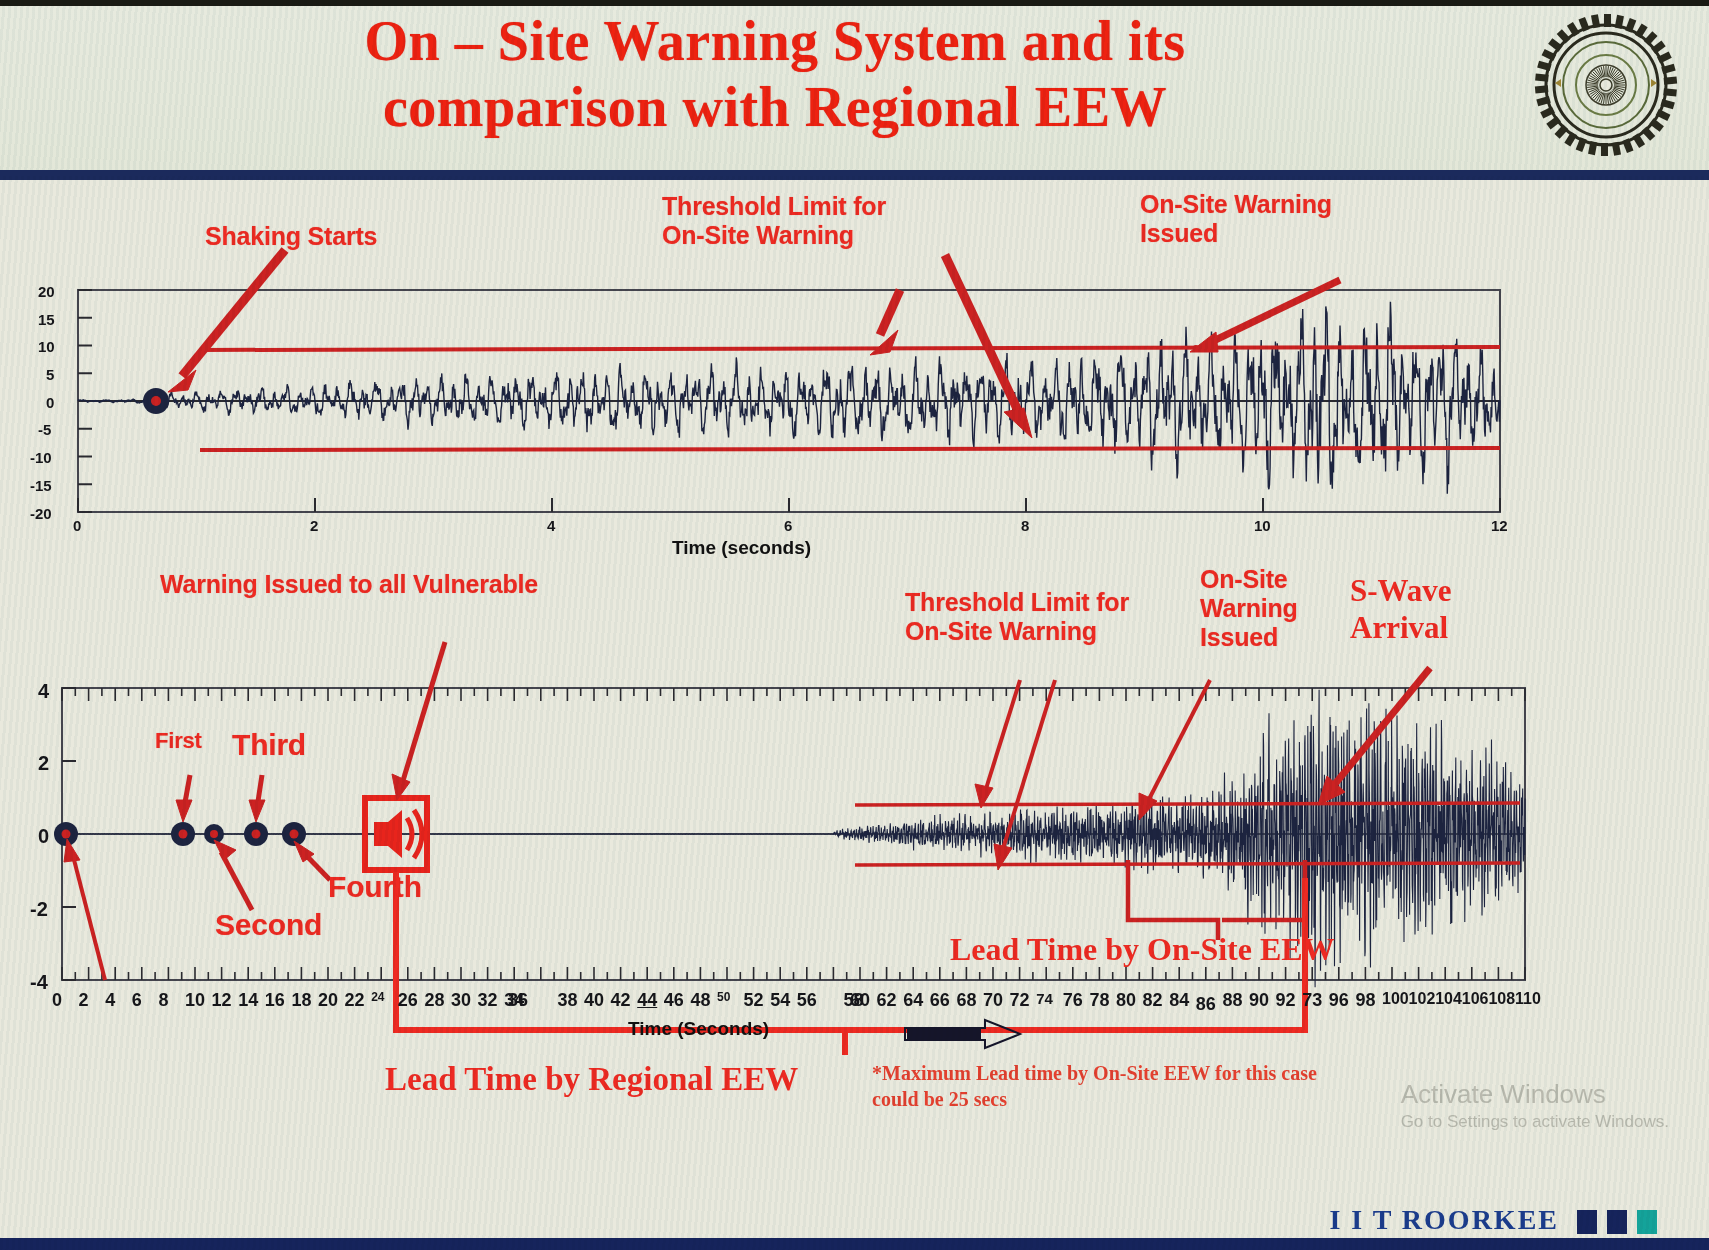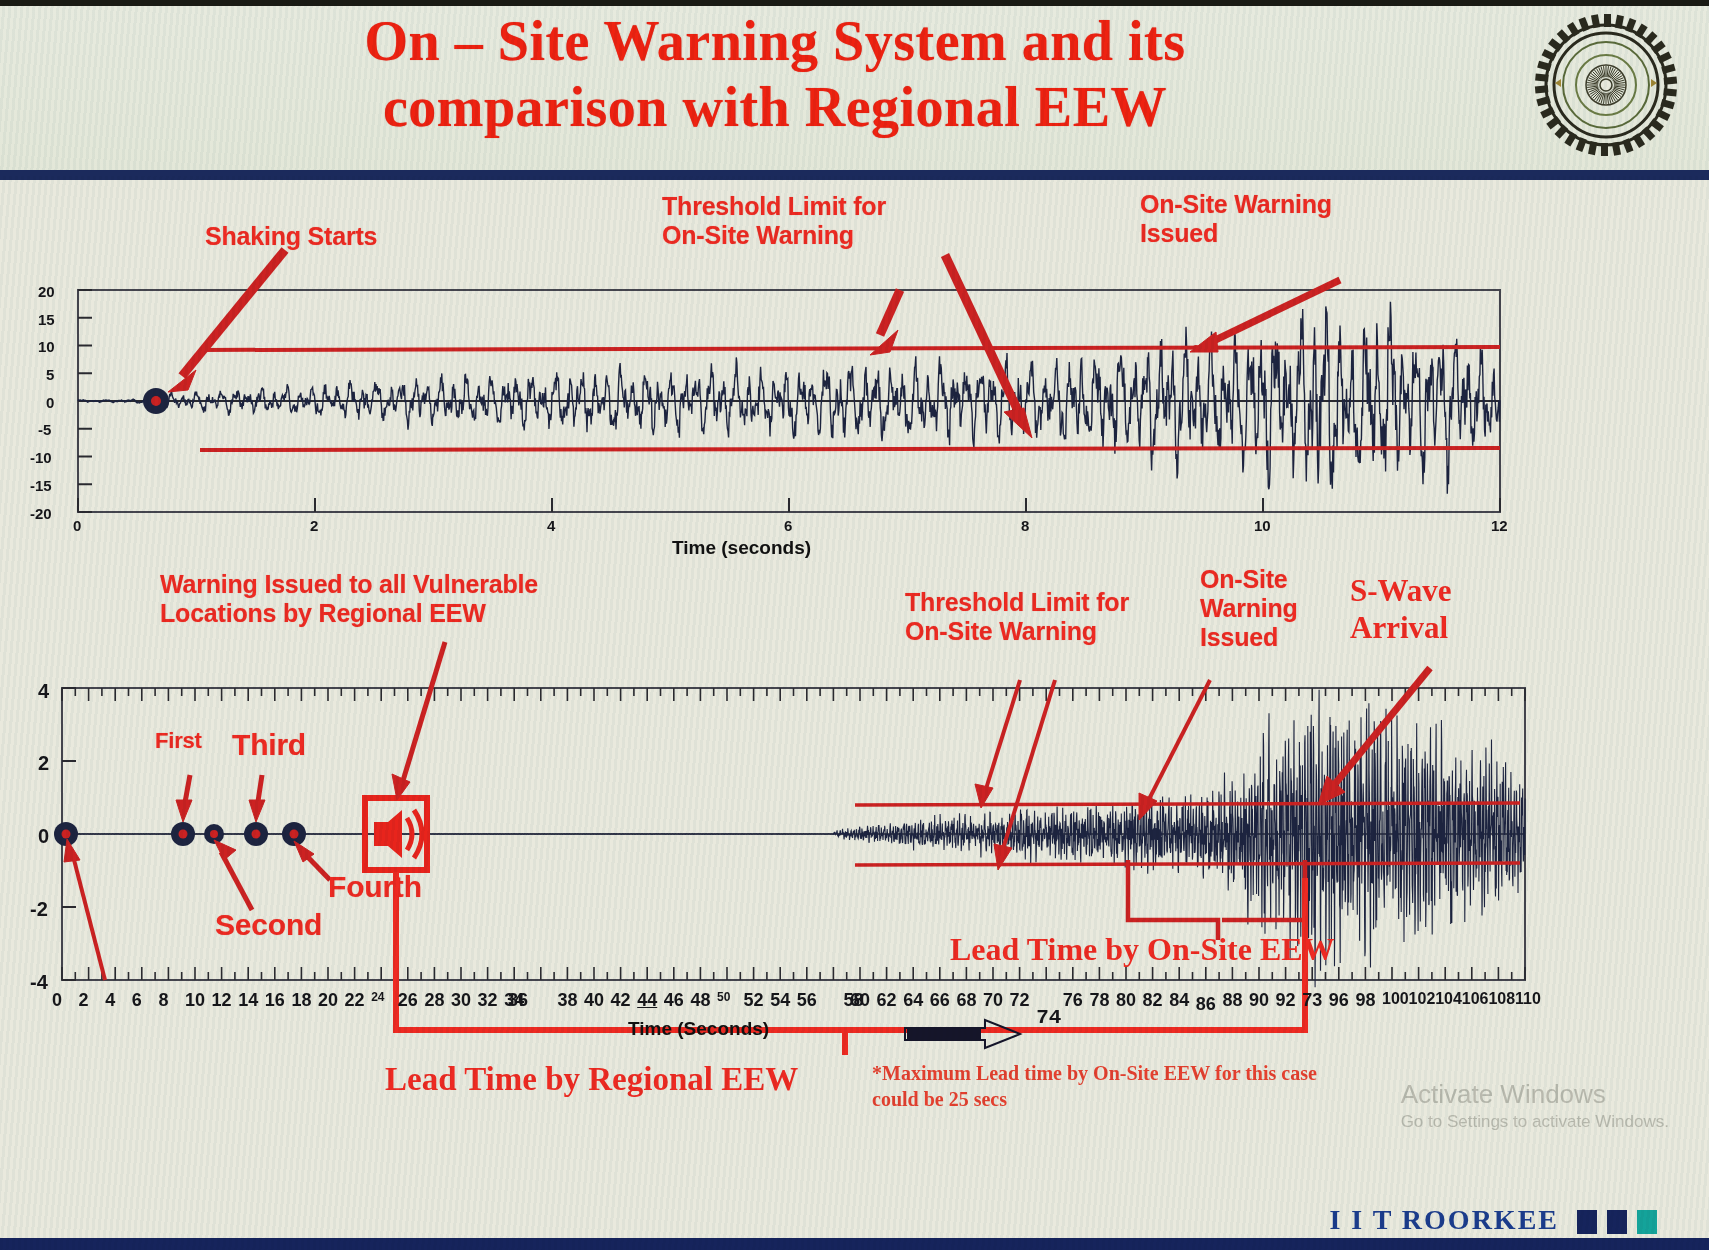--- a/index.html
+++ b/index.html
@@ -650,21 +650,21 @@
       <span class="axis-label" style="left:770.2px;top:0;font-size:18px;">54</span>
       <span class="axis-label" style="left:796.8px;top:0;font-size:18px;">56</span>
       <span class="axis-label" style="left:823.4px;top:0;font-size:18px;margin-left:20px;">58</span>
       <span class="axis-label" style="left:850.0px;top:0;font-size:18px;">60</span>
       <span class="axis-label" style="left:876.6px;top:0;font-size:18px;">62</span>
       <span class="axis-label" style="left:903.2px;top:0;font-size:18px;">64</span>
       <span class="axis-label" style="left:929.8px;top:0;font-size:18px;">66</span>
       <span class="axis-label" style="left:956.4px;top:0;font-size:18px;">68</span>
       <span class="axis-label" style="left:983.0px;top:0;font-size:18px;">70</span>
       <span class="axis-label" style="left:1009.6px;top:0;font-size:18px;">72</span>
-      <span class="axis-label" style="left:1036.2px;top:16px;font-size:21px;font-family:Liberation Mono, monospace;">74</span>
+      <span class="axis-label" style="left:1036.2px;top:0;font-size:15px;">74</span>
       <span class="axis-label" style="left:1062.8px;top:0;font-size:18px;">76</span>
       <span class="axis-label" style="left:1089.4px;top:0;font-size:18px;">78</span>
       <span class="axis-label" style="left:1116.0px;top:0;font-size:18px;">80</span>
       <span class="axis-label" style="left:1142.6px;top:0;font-size:18px;">82</span>
       <span class="axis-label" style="left:1169.2px;top:0;font-size:18px;">84</span>
       <span class="axis-label" style="left:1195.8px;top:4px;font-size:18px;">86</span>
       <span class="axis-label" style="left:1222.4px;top:0;font-size:18px;">88</span>
       <span class="axis-label" style="left:1249.0px;top:0;font-size:18px;">90</span>
       <span class="axis-label" style="left:1275.6px;top:0;font-size:18px;">92</span>
       <span class="axis-label" style="left:1302.2px;top:0;font-size:18px;">73</span>
@@ -676,21 +676,20 @@
       <span class="axis-label" style="left:1461.8px;top:0;font-size:16px;">106</span>
       <span class="axis-label" style="left:1488.4px;top:0;font-size:16px;">108</span>
       <span class="axis-label" style="left:1515.0px;top:0;font-size:16px;">110</span>
     </div>
 
   <div class="xlab" style="left:628px;top:458px;">Time (Seconds)</div>
 
   
   <div class="ann" style="left:160px;top:10px;">
     <div>Warning Issued to all Vulnerable</div>
-    <div>Locations by Regional EEW</div>
   </div>
 
   <div class="ann" style="left:155px;top:168px;font-size:22px;">First</div>
   <div class="ann" style="left:232px;top:168px;font-size:30px;">Third</div>
   <div class="ann" style="left:215px;top:348px;font-size:30px;">Second</div>
   <div class="ann" style="left:328px;top:310px;font-size:30px;">Fourth</div>
 
 
   <div class="ann" style="left:905px;top:28px;">
     <div>Threshold Limit for</div>

